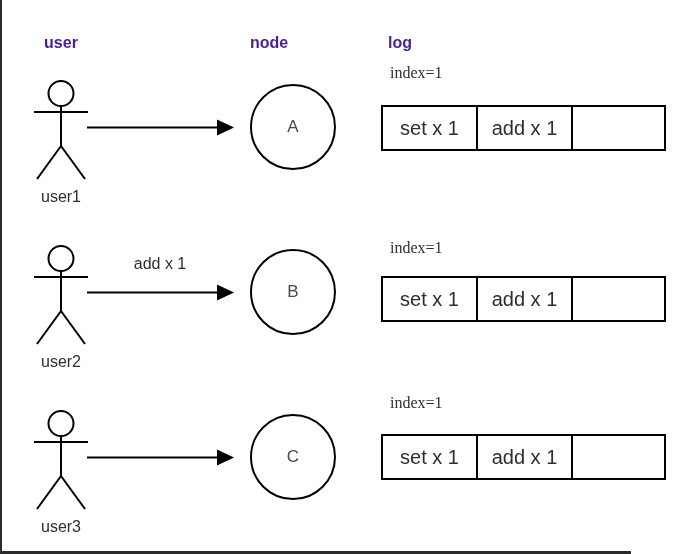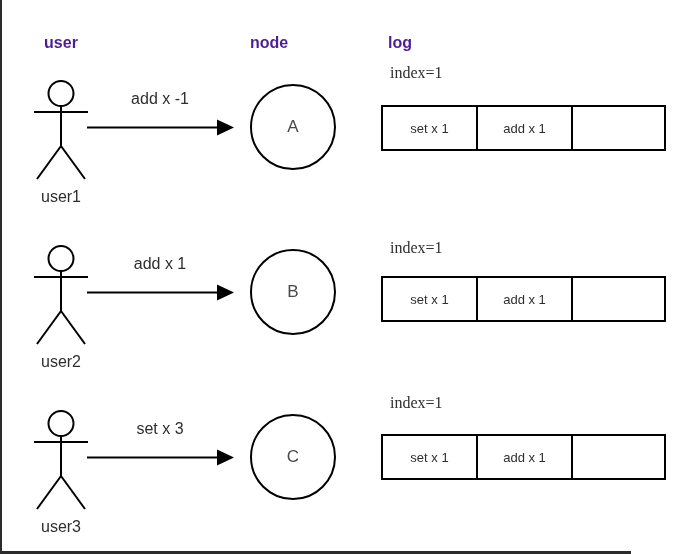--- a/index.html
+++ b/index.html
@@ -26,21 +26,21 @@
   .arrow { position:absolute; left:87px; top:calc(116px + var(--dy)); width:148px; height:23px; }
   .node-circle { position:absolute; left:250px; top:calc(84px + var(--dy));
                  width:82px; height:82px; border:2px solid #000; border-radius:50%;
                  background:#fff; display:flex; align-items:center; justify-content:center; }
   .node-letter { font-size:17px; color:#4a4a4a; }
 
   .log-index { position:absolute; left:390px; top:var(--logi); font-size:16px; line-height:16px;font-family:Liberation Serif, serif; }
   .log-table { position:absolute; left:381px; top:var(--logt); width:281px; height:42px;
                border:2px solid #000; background:#fff; display:flex; }
   .log-cell { width:93px; border-right:2px solid #000; display:flex;
-              align-items:center; justify-content:center; font-size:13px; }
+              align-items:center; justify-content:center; font-size:20px; }
   .log-cell.last { flex:1; border-right:none; }
 </style>
 </head>
 <body>
 
 <div class="canvas">
   <div class="frame-left"></div>
   <div class="frame-bottom"></div>
 
   <div class="hdr hdr-user">user</div>
@@ -49,21 +49,20 @@
 
   <div class="row r1">
     <svg class="actor" viewBox="0 0 64 104">
       <circle cx="32" cy="15.5" r="12.5" fill="none" stroke="#000" stroke-width="2"></circle>
       <line x1="32" y1="28" x2="32" y2="68" stroke="#000" stroke-width="2"></line>
       <line x1="5" y1="34" x2="59" y2="34" stroke="#000" stroke-width="2"></line>
       <line x1="32" y1="68" x2="8" y2="101" stroke="#000" stroke-width="2"></line>
       <line x1="32" y1="68" x2="56" y2="101" stroke="#000" stroke-width="2"></line>
     </svg>
     <div class="user-label">user1</div>
-    <div class="command-label">add x -1</div>
     <svg class="arrow" viewBox="0 0 148 23">
       <line x1="0" y1="11.5" x2="131" y2="11.5" stroke="#000" stroke-width="2"></line>
       <polygon points="130,3.5 147,11.5 130,19.5" fill="#000"></polygon>
     </svg>
     <div class="node-circle">
       <span class="node-letter">A</span>
     </div>
     <div class="log-index">index=1</div>
     <div class="log-table">
       <div class="log-cell">set x 1</div>
@@ -99,21 +98,20 @@
 
   <div class="row r3">
     <svg class="actor" viewBox="0 0 64 104">
       <circle cx="32" cy="15.5" r="12.5" fill="none" stroke="#000" stroke-width="2"></circle>
       <line x1="32" y1="28" x2="32" y2="68" stroke="#000" stroke-width="2"></line>
       <line x1="5" y1="34" x2="59" y2="34" stroke="#000" stroke-width="2"></line>
       <line x1="32" y1="68" x2="8" y2="101" stroke="#000" stroke-width="2"></line>
       <line x1="32" y1="68" x2="56" y2="101" stroke="#000" stroke-width="2"></line>
     </svg>
     <div class="user-label">user3</div>
-    <div class="command-label">set x 3</div>
     <svg class="arrow" viewBox="0 0 148 23">
       <line x1="0" y1="11.5" x2="131" y2="11.5" stroke="#000" stroke-width="2"></line>
       <polygon points="130,3.5 147,11.5 130,19.5" fill="#000"></polygon>
     </svg>
     <div class="node-circle">
       <span class="node-letter">C</span>
     </div>
     <div class="log-index">index=1</div>
     <div class="log-table">
       <div class="log-cell">set x 1</div>

